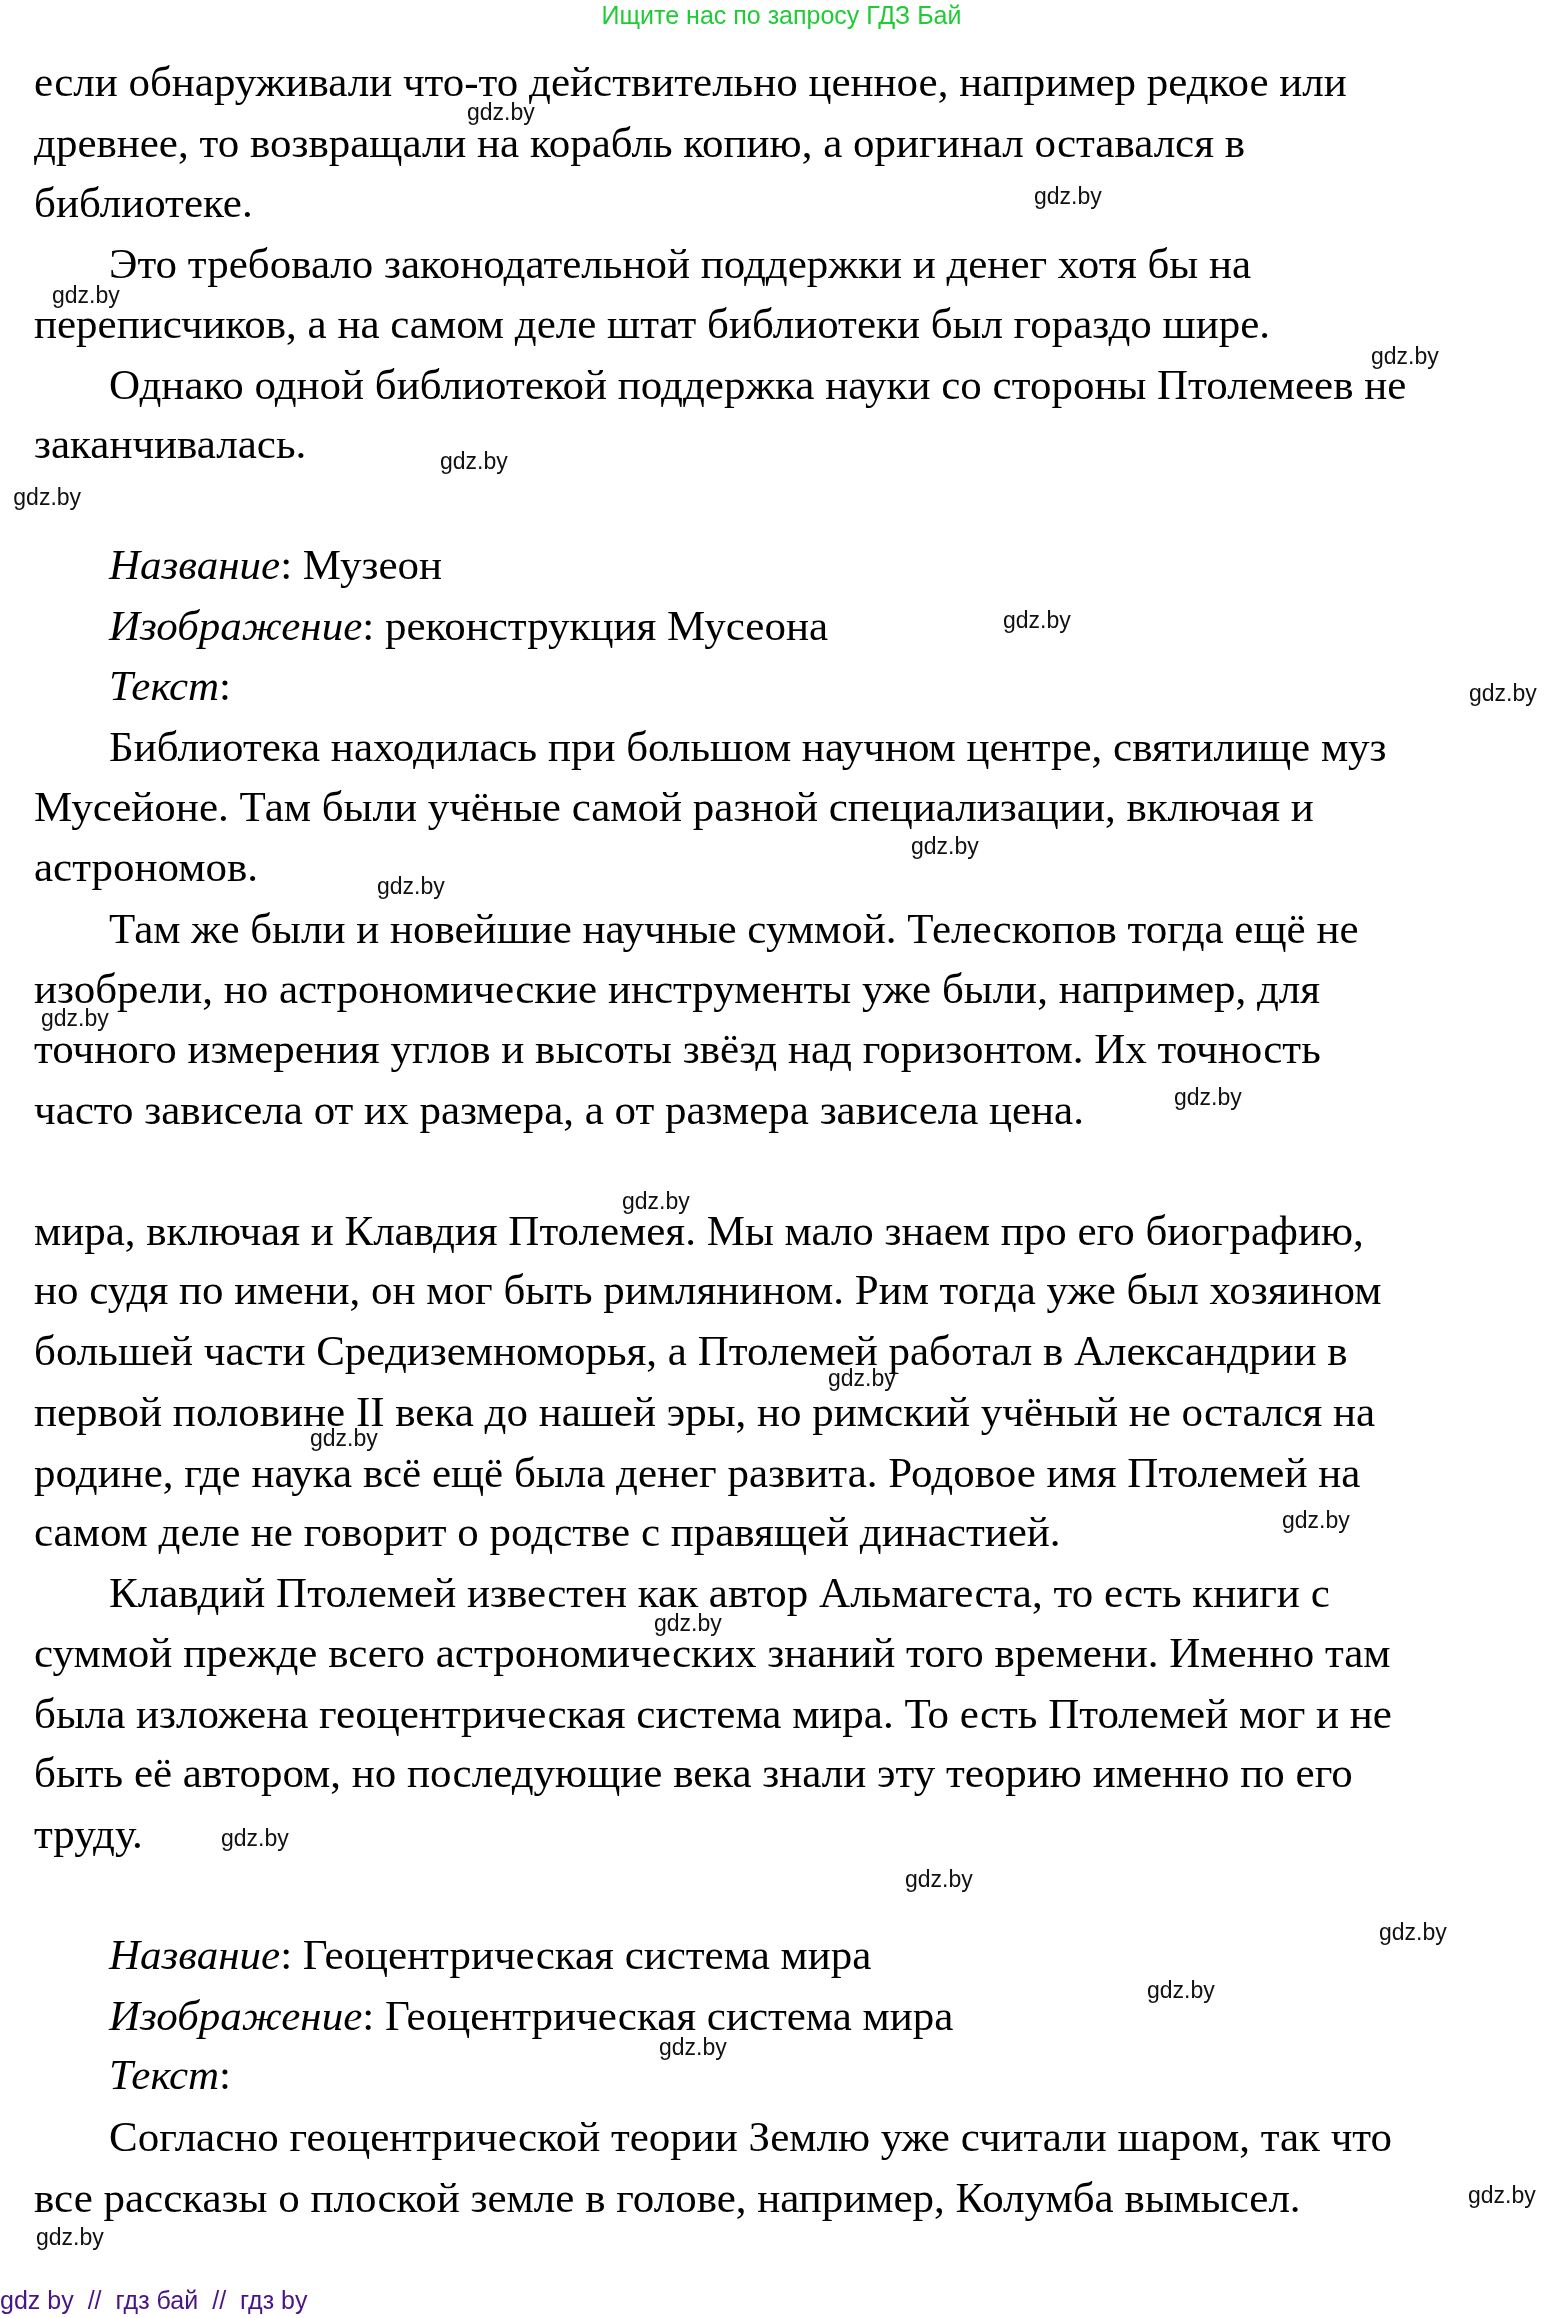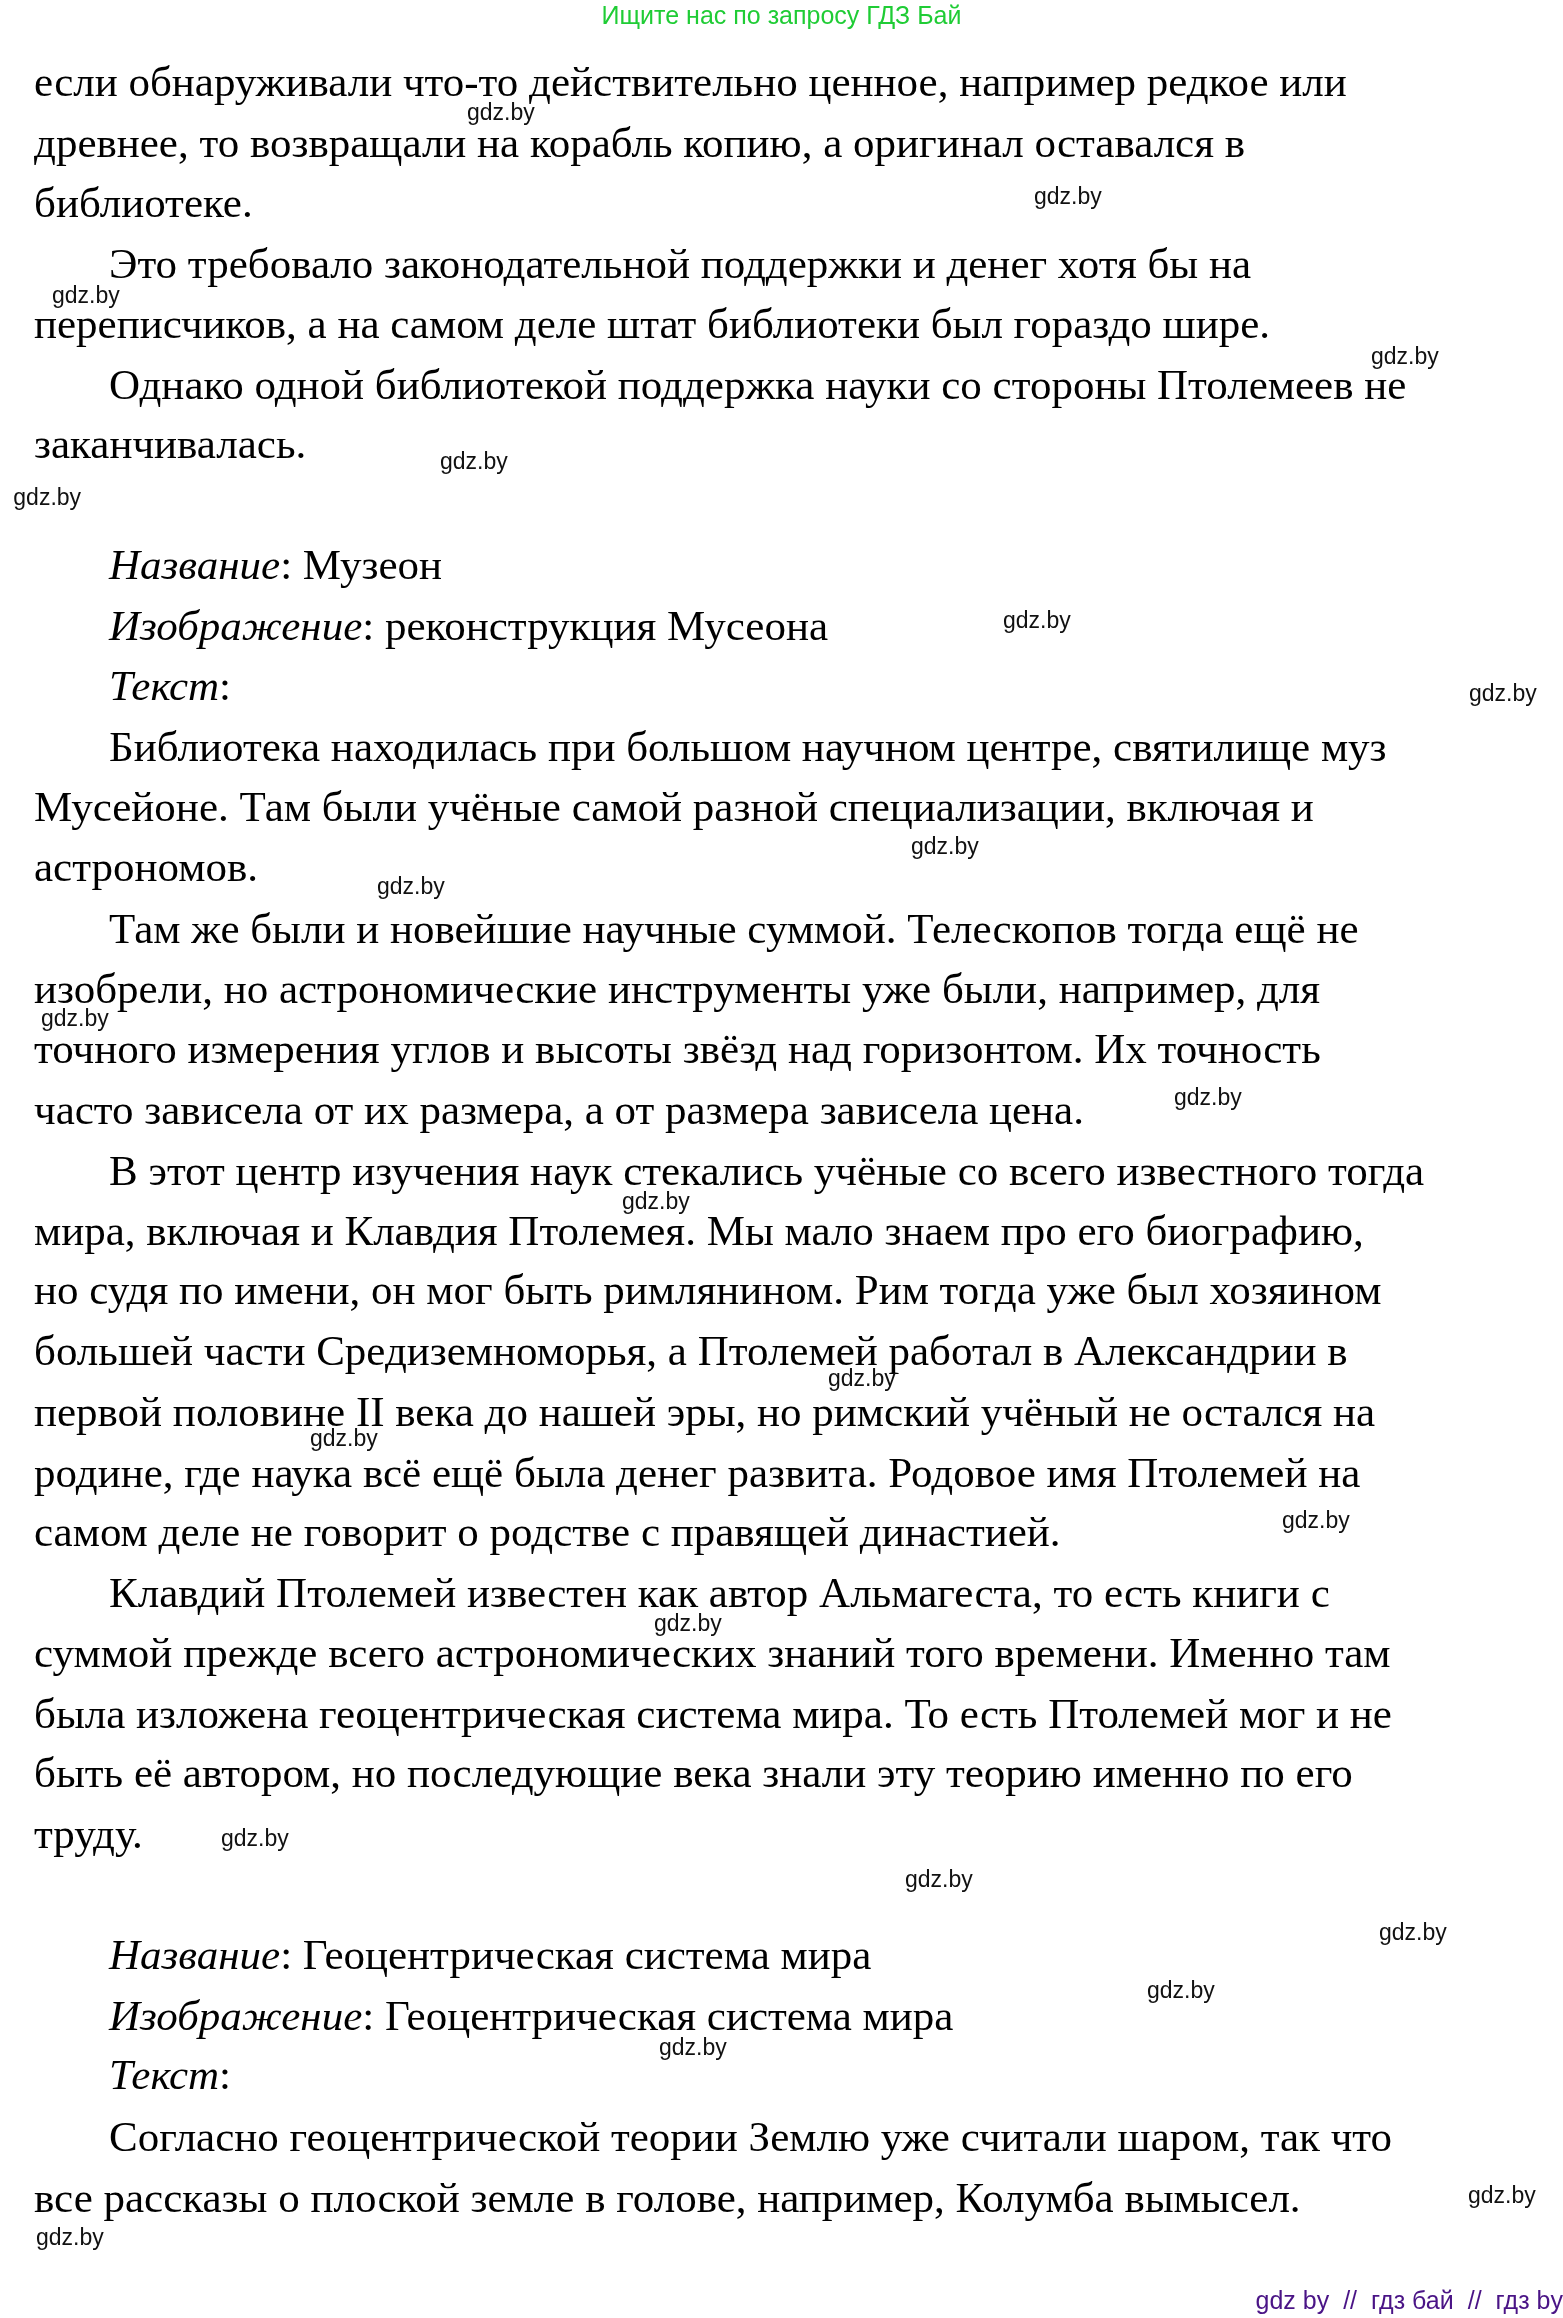--- a/index.html
+++ b/index.html
@@ -5,21 +5,21 @@
   html, body { margin: 0; padding: 0; background: #ffffff; }
   body { width: 1563px; height: 2319px; position: relative; overflow: hidden; }
   .page { position: absolute; left: 0; top: 0; width: 1563px; height: 1823px; }
   .header {
     position: absolute; left: 0; top: 0; width: 1563px; height: 31px;
     text-align: center; font-family: "Liberation Sans", sans-serif;
     font-size: 25px; line-height: 31px;
   }
   .footer {
     position: absolute; left: 0; top: 2283px; width: 1563px; height: 35px;
-    text-align: right; font-family: "Liberation Sans", sans-serif;
+    text-align: left; font-family: "Liberation Sans", sans-serif;
     font-size: 25px; line-height: 35px;
   }
   .footer .sep { margin: 0 14px; }
   .line {
     position: absolute; left: 34px; white-space: nowrap;
     font-family: "Liberation Serif", serif; font-size: 43px; line-height: 52px;
     color: #000000;
   }
   .line.indent { left: 81px; margin-left: 28px; }
   .line em { font-style: italic; }
@@ -60,21 +60,20 @@
 
   <div class="line indent" style="top:721px">Библиотека находилась при большом научном центре, святилище муз</div>
   <div class="line" style="top:781px">Мусейоне. Там были учёные самой разной специализации, включая и</div>
   <div class="line" style="top:841px">астрономов.</div>
 
   <div class="line indent" style="top:903px">Там же были и новейшие научные суммой. Телескопов тогда ещё не</div>
   <div class="line" style="top:963px">изобрели, но астрономические инструменты уже были, например, для</div>
   <div class="line" style="top:1023px">точного измерения углов и высоты звёзд над горизонтом. Их точность</div>
   <div class="line" style="top:1084px">часто зависела от их размера, а от размера зависела цена.</div>
 
-  <div class="line indent" style="top:1145px">В этот центр изучения наук стекались учёные со всего известного тогда</div>
   <div class="line" style="top:1205px">мира, включая и Клавдия Птолемея. Мы мало знаем про его биографию,</div>
   <div class="line" style="top:1264px">но судя по имени, он мог быть римлянином. Рим тогда уже был хозяином</div>
   <div class="line" style="top:1325px">большей части Средиземноморья, а Птолемей работал в Александрии в</div>
   <div class="line" style="top:1386px">первой половине II века до нашей эры, но римский учёный не остался на</div>
   <div class="line" style="top:1447px">родине, где наука всё ещё была денег развита. Родовое имя Птолемей на</div>
   <div class="line" style="top:1506px">самом деле не говорит о родстве с правящей династией.</div>
 
   <div class="line indent" style="top:1567px">Клавдий Птолемей известен как автор Альмагеста, то есть книги с</div>
   <div class="line" style="top:1627px">суммой прежде всего астрономических знаний того времени. Именно там</div>
   <div class="line" style="top:1688px">была изложена геоцентрическая система мира. То есть Птолемей мог и не</div>

